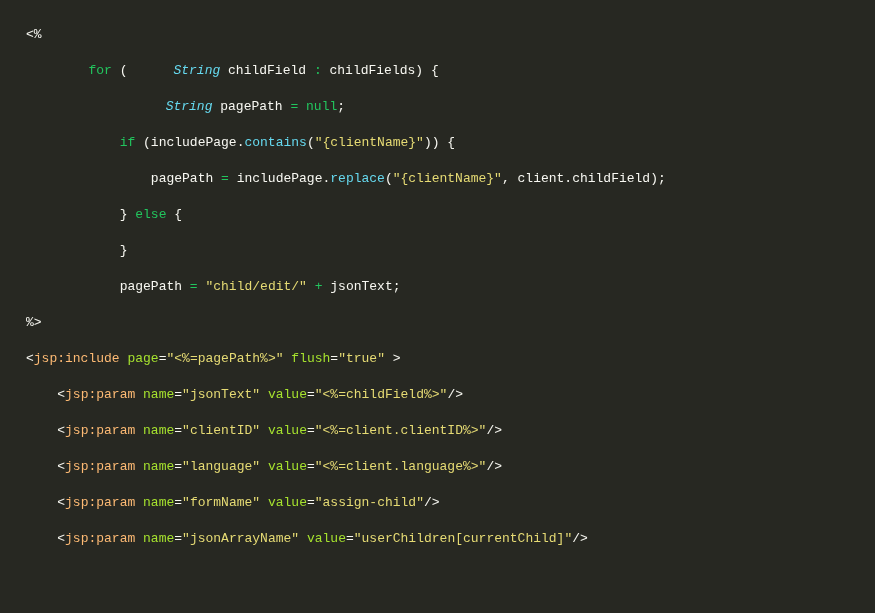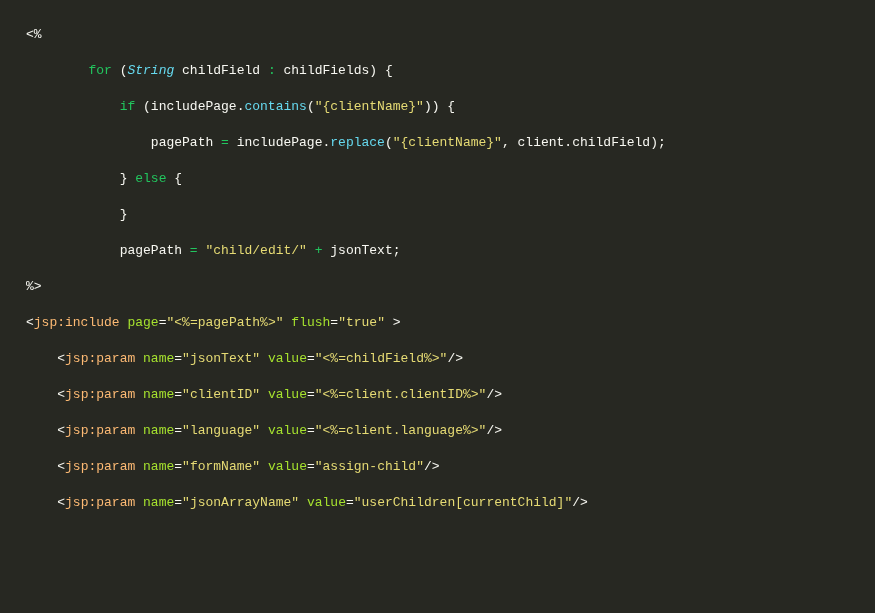--- a/index.html
+++ b/index.html
@@ -15,31 +15,32 @@
     height: 613px;
   }
   .editor {
     padding: 8px 0 8px 26px;
     white-space: pre;
   }
   .line { display: block; height: 18px; }
   .c-default { color: #f8f8f2; }
   .c-keyword { color: #22c55e; }
   .c-tag { color: #fdba74; }
-  .c-type { color: #66d9ef; font-style: italic; }
+  .c-type { color: #66d9ef; font-style: italic; margin-left: 46px; }
   .c-string { color: #e6db74; }
   .c-attr { color: #a6e22e; margin-top: 24px; }
   .c-func { color: #66d9ef; }
 </style>
 </head>
 <body>
 
 <div class="editor">
 <span class="line"><span class="c-default">&lt;%</span></span>
 <span class="line">        <span class="c-keyword">for</span><span class="c-default"> (</span><span class="c-type">String</span><span class="c-default"> childField </span><span class="c-keyword">:</span><span class="c-default"> childFields</span><span class="c-default">) {</span></span>
+<span class="line">            <span class="c-type">String</span><span class="c-default"> pagePath </span><span class="c-keyword">=</span><span class="c-keyword"> null</span><span class="c-default">;</span></span>
 <span class="line">            <span class="c-keyword">if</span><span class="c-default"> (includePage.</span><span class="c-func">contains</span><span class="c-default">(</span><span class="c-string">"{clientName}"</span><span class="c-default">)) {</span></span>
 <span class="line">                <span class="c-default">pagePath </span><span class="c-keyword">=</span><span class="c-default"> includePage.</span><span class="c-func">replace</span><span class="c-default">(</span><span class="c-string">"{clientName}"</span><span class="c-default">, client.childField);</span></span>
 <span class="line">            <span class="c-default">} </span><span class="c-keyword">else</span><span class="c-default"> {</span></span>
 <span class="line">            <span class="c-default">}</span></span>
 <span class="line">            <span class="c-default">pagePath </span><span class="c-keyword">=</span><span class="c-default"> </span><span class="c-string">"child/edit/"</span><span class="c-keyword"> +</span><span class="c-default"> jsonText;</span></span>
 <span class="line"><span class="c-default">%&gt;</span></span>
 <span class="line"><span class="c-default">&lt;</span><span class="c-tag">jsp:include</span><span class="c-default"> </span><span class="c-attr">page</span><span class="c-default">=</span><span class="c-string">"&lt;%=pagePath%&gt;"</span><span class="c-default"> </span><span class="c-attr">flush</span><span class="c-default">=</span><span class="c-string">"true"</span><span class="c-default"> &gt;</span></span>
 <span class="line">    <span class="c-default">&lt;</span><span class="c-tag">jsp:param</span><span class="c-default"> </span><span class="c-attr">name</span><span class="c-default">=</span><span class="c-string">"jsonText"</span><span class="c-default"> </span><span class="c-attr">value</span><span class="c-default">=</span><span class="c-string">"&lt;%=childField%&gt;"</span><span class="c-default">/&gt;</span></span>
 <span class="line">    <span class="c-default">&lt;</span><span class="c-tag">jsp:param</span><span class="c-default"> </span><span class="c-attr">name</span><span class="c-default">=</span><span class="c-string">"clientID"</span><span class="c-default"> </span><span class="c-attr">value</span><span class="c-default">=</span><span class="c-string">"&lt;%=client.clientID%&gt;"</span><span class="c-default">/&gt;</span></span>
 <span class="line">    <span class="c-default">&lt;</span><span class="c-tag">jsp:param</span><span class="c-default"> </span><span class="c-attr">name</span><span class="c-default">=</span><span class="c-string">"language"</span><span class="c-default"> </span><span class="c-attr">value</span><span class="c-default">=</span><span class="c-string">"&lt;%=client.language%&gt;"</span><span class="c-default">/&gt;</span></span>

